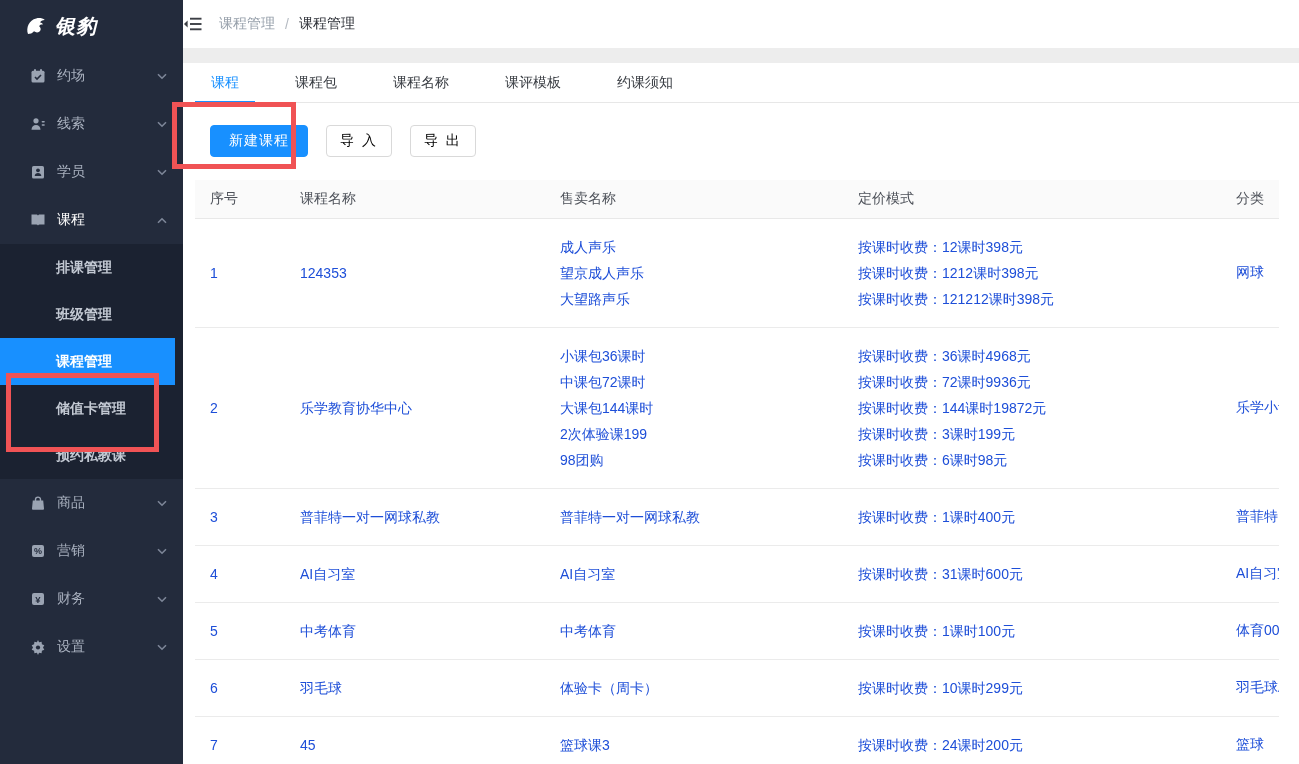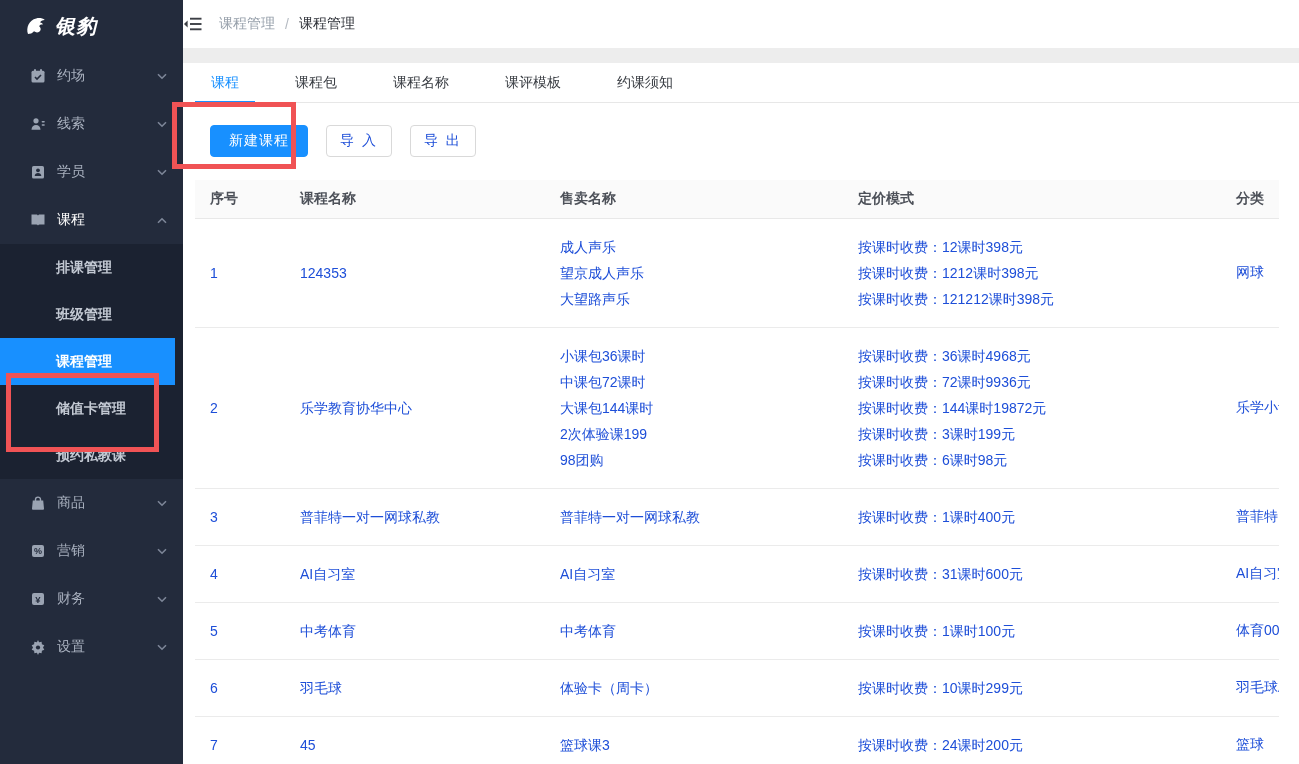--- a/index.html
+++ b/index.html
@@ -38,27 +38,27 @@
   
   .card { position:absolute; left:180px; top:63px; right:0; bottom:0; background:#fff; overflow:hidden; z-index:3; }
   .tabs { display:flex; height:40px; border-bottom:1px solid #e7e7e7; padding-left:15px; align-items:stretch; }
   .tab { display:flex; align-items:center; padding:0 16px; margin-right:24px; font-size:14px;
          color:#383c42; position:relative; cursor:pointer; white-space:nowrap; }
   .tab.active { color:var(--primary); }
   .tab.active::after { content:""; position:absolute; left:0; right:0; bottom:-1px; height:2px; background:var(--primary); }
 
   .toolbar { display:flex; gap:18px; margin:22px 0 0 30px; }
   .btn { height:32px; display:flex; align-items:center; border-radius:4px; font-size:14px;
-         cursor:pointer; border:1px solid #d9d9d9; background:#fff; color:#1d4ed8; padding:12px 13px; letter-spacing:2px; }
+         cursor:pointer; border:1px solid #d9d9d9; background:#fff; color:#000000; padding:12px 13px; letter-spacing:2px; }
   .btn.primary { background:var(--primary); border-color:var(--primary); color:#fff; padding:0 18px; letter-spacing:1px; }
 
   .table-wrap { margin:23px 0 0 15px; }
   table { border-collapse:collapse; table-layout:fixed; width:calc(100% - 20px); }
   th { background:#fafafa; height:38px; text-align:left; padding-left:15px; font-size:14px;
-       font-weight:700; color:#4d5159; border-bottom:1px solid #e8e8e8; white-space:nowrap; }
+       font-weight:400; color:#4d5159; border-bottom:1px solid #e8e8e8; white-space:nowrap; }
   td { text-align:left; padding:15px 0 15px 15px; font-size:14px; color:#1d4ed8;
        border-bottom:1px solid #ebebeb; vertical-align:middle; }
   .cell-line { line-height:26px; white-space:nowrap; }
   td.cat { white-space:nowrap; overflow:hidden; }
 
   
   .ann { position:absolute; border:5px solid var(--ann); z-index:9; pointer-events:none; }
   #ann-menu { left:6px; top:373px; width:153px; height:79px; }
   #ann-btn  { left:172px; top:102px; width:124px; height:67px; }
 </style>

